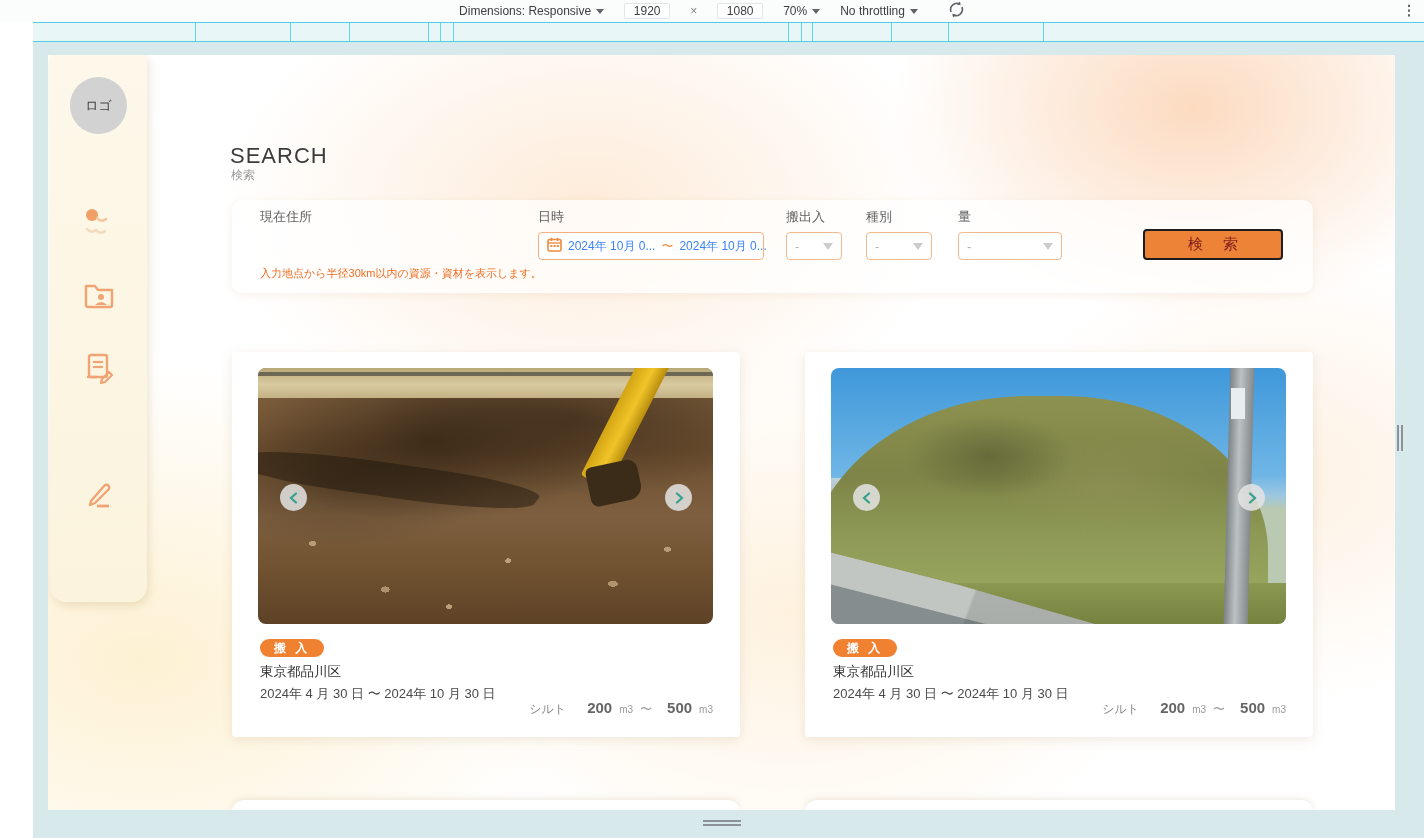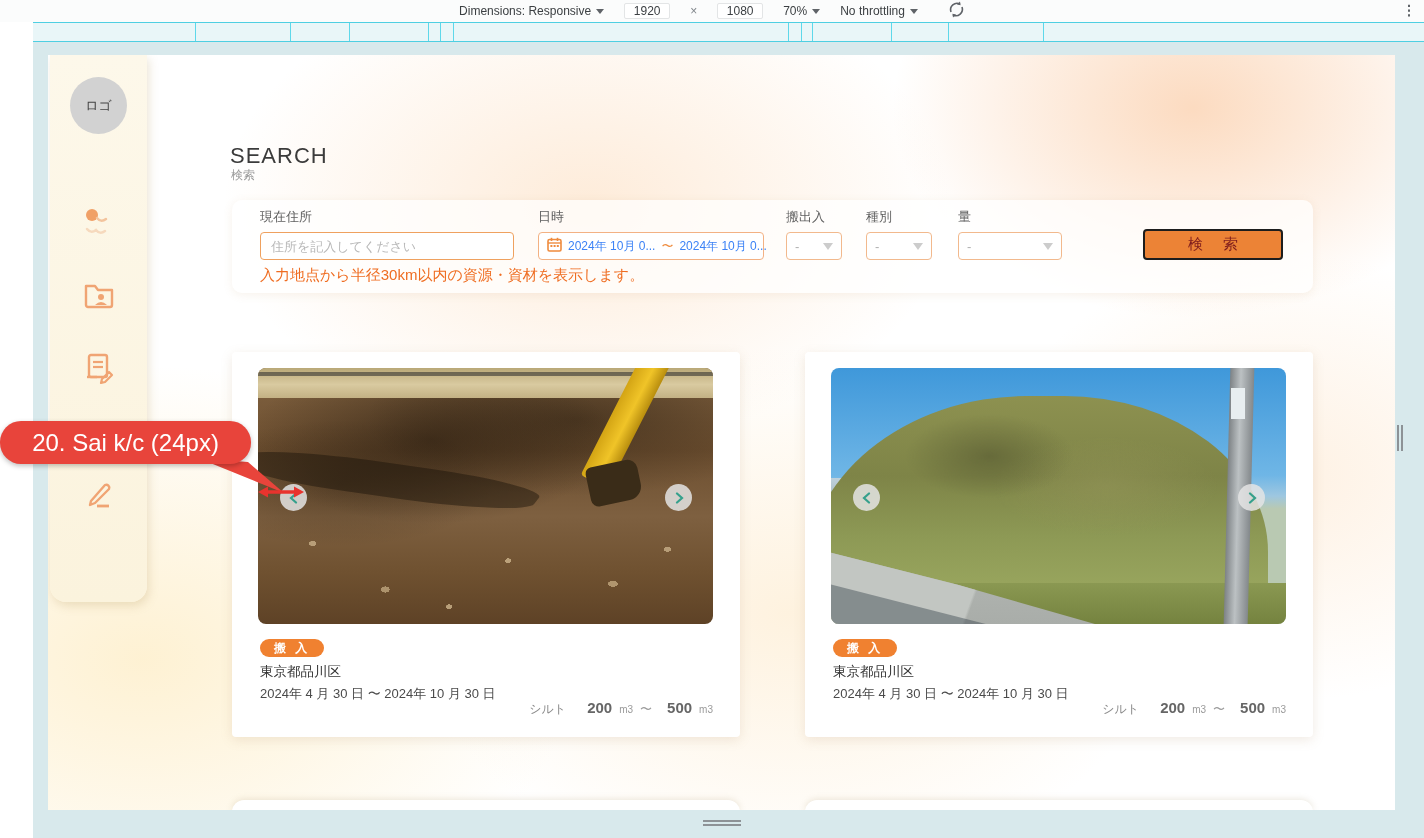--- a/index.html
+++ b/index.html
@@ -55,21 +55,21 @@
   .page-title { position:absolute; left:182px; top:88px; font-size:22px; color:#3b3b3b; letter-spacing:1px; }
 
   
   .search-panel { position:absolute; left:184px; top:145px; width:1081px; height:93px;
     background:rgba(255,255,255,.72); border-radius:10px; box-shadow:0 2px 10px rgba(190,150,100,.12); }
   .fld-label { position:absolute; top:8px; font-size:13px; color:#5f5f5f; }
   .addr-input { position:absolute; left:28px; top:32px; width:254px; height:28px;
     border:1px solid #efa15f; border-radius:4px; background:#fff; padding:0 10px;
     font-size:13px; color:#444; font-family:"Liberation Sans",sans-serif; }
   .addr-input::placeholder { color:#b8b8b8; }
-  .helper { position:absolute; left:28px; top:66px; font-size:15px; color:#ef6d22; }
+  .helper { position:absolute; left:28px; top:66px; font-size:11px; color:#ef6d22; }
   .date-box { position:absolute; left:306px; top:32px; width:226px; height:28px;
     border:1px solid #f3b183; border-radius:4px; background:#fff;
     display:flex; align-items:center; gap:6px; padding:0 8px; cursor:pointer; }
   .date-text { font-size:12px; color:#3b82f6; white-space:nowrap; }
   .wave-orange { font-size:12px; color:#ef8b3d; }
   .select-box { position:absolute; top:32px; height:28px; border:1px solid #f2b98d; border-radius:4px;
     background:#fff; display:flex; align-items:center; justify-content:space-between;
     padding:0 8px; cursor:pointer; }
   .select-val { font-size:13px; color:#b0b0b0; }
   .select-caret { width:0; height:0; border-left:5px solid transparent; border-right:5px solid transparent; border-top:7px solid #cccccc; }
@@ -254,21 +254,20 @@
           </svg>
         </span>
       </div>
     </div>
 
     <div class="eyebrow">検索</div>
     <div class="page-title">SEARCH</div>
 
     <div class="search-panel">
       <span class="fld-label" style="left:28px">現在住所</span>
-      <input class="addr-input" placeholder="住所を記入してください" style="">
       <div class="helper">入力地点から半径30km以内の資源・資材を表示します。</div>
 
       <span class="fld-label" style="left:306px">日時</span>
       <div class="date-box">
         <span>
           <svg width="15" height="15" viewBox="0 0 15 15">
             <rect x="1" y="2.5" width="13" height="11.5" rx="1.5" fill="none" stroke="#ef8b3d" stroke-width="1.6"></rect>
             <line x1="1" y1="6" x2="14" y2="6" stroke="#ef8b3d" stroke-width="1.4"></line>
             <line x1="4.5" y1="0.8" x2="4.5" y2="4" stroke="#ef8b3d" stroke-width="1.6"></line>
             <line x1="10.5" y1="0.8" x2="10.5" y2="4" stroke="#ef8b3d" stroke-width="1.6"></line>
@@ -366,29 +365,20 @@
         <span class="vol">500</span>
         <span class="unit">m3</span>
       </div>
     </div>
 
     <div class="partial-card partial-1"></div>
     <div class="partial-card partial-2"></div>
 
   </div>
 
-  <div class="anno-layer">
-    <svg class="anno-svg" viewBox="0 0 330 100">
-      <polygon points="198,43 248,47 284,78" fill="#e8443b"></polygon>
-      <line x1="266" y1="77" x2="296" y2="77" stroke="#e8332e" stroke-width="3.5"></line>
-      <polygon points="258,77 268,71.5 268,82.5" fill="#e8332e"></polygon>
-      <polygon points="304,77 294,71.5 294,82.5" fill="#e8332e"></polygon>
-    </svg>
-    <div class="anno-bubble">20. Sai k/c (24px)</div>
-  </div>
 
   <div class="handle-right">
       <span></span>
       <span></span>
     </div>
   <div class="handle-bottom">
       <span></span>
       <span></span>
     </div>
 

